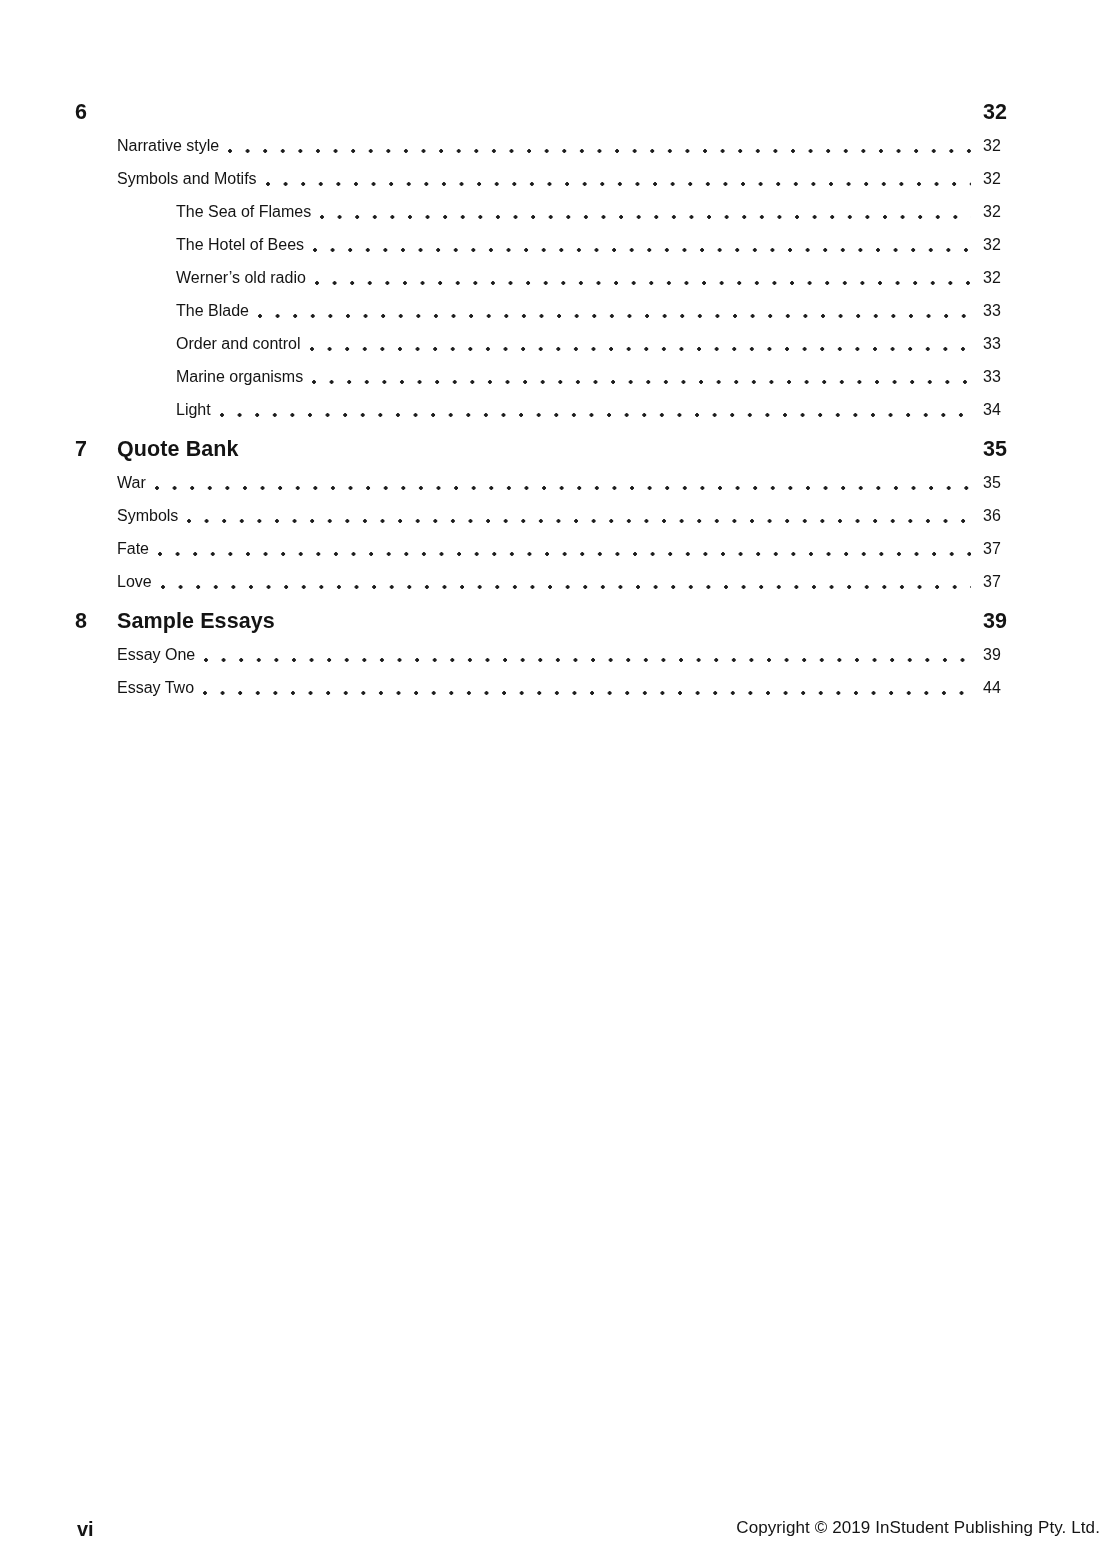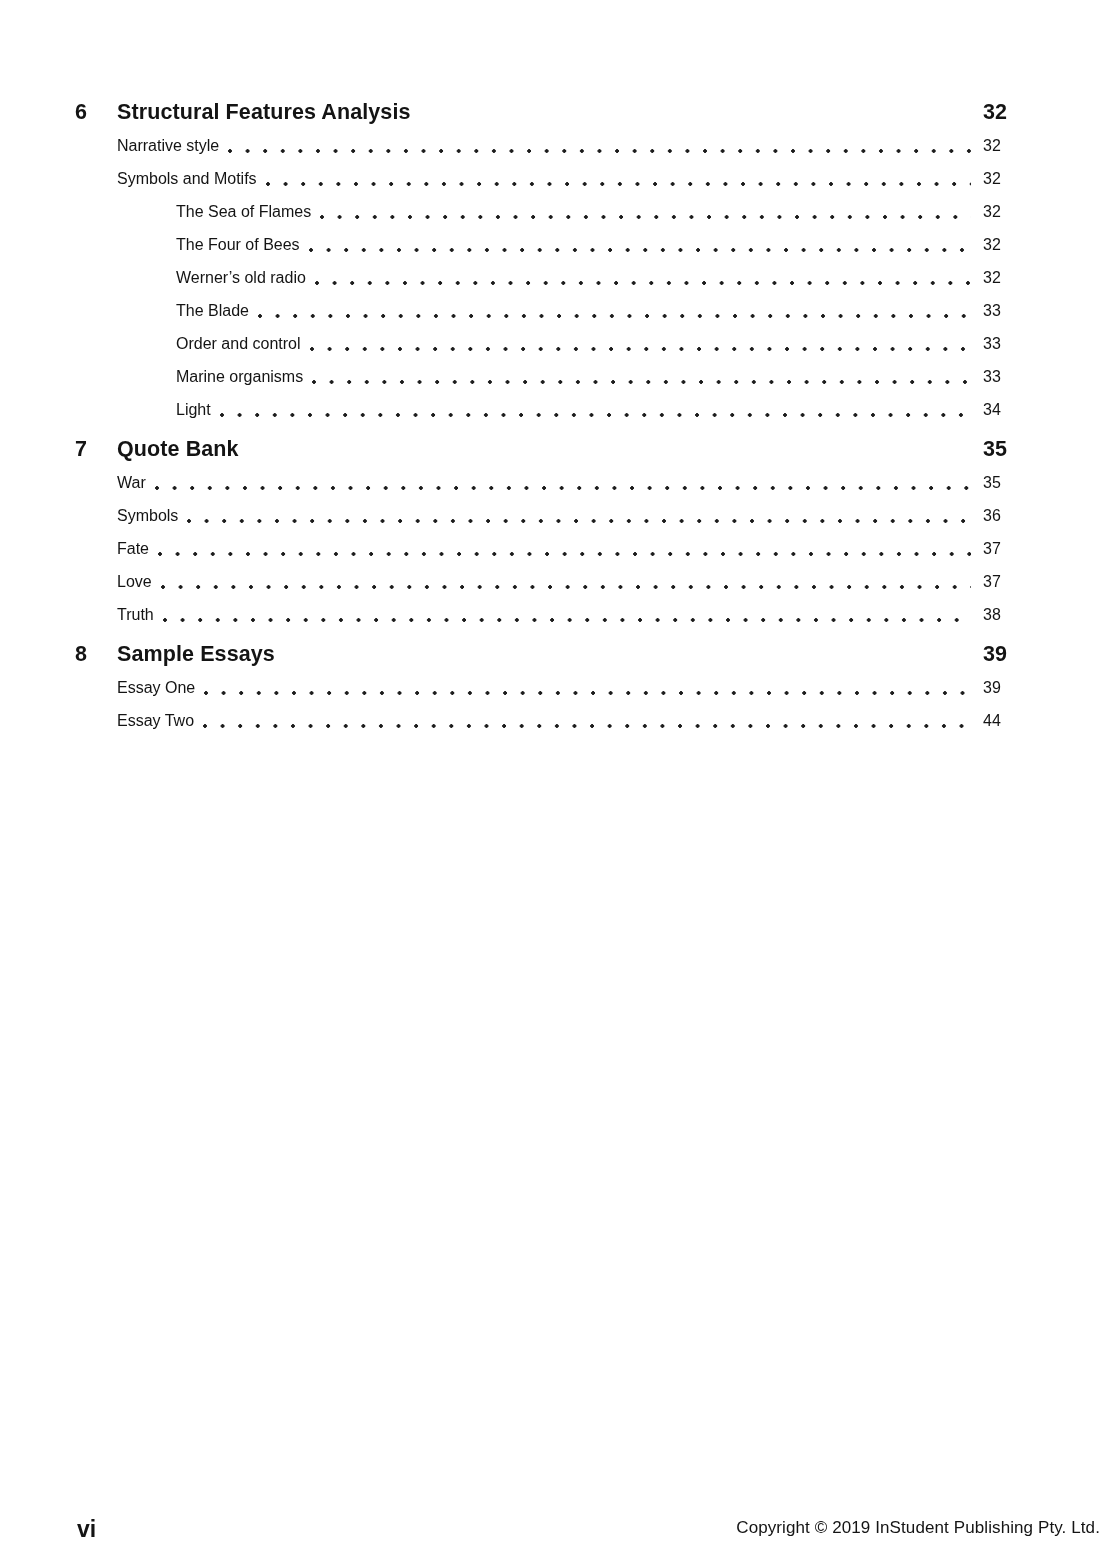--- a/index.html
+++ b/index.html
@@ -58,21 +58,21 @@
   .pagenum {
     flex: 0 0 auto;
     min-width: 40px;
     text-align: left;
   }
   .footer-pagelabel {
     position: absolute;
     left: 77px;
     bottom: 20px;
     font-weight: bold;
-    font-size: 23px;
+    font-size: 20px;
     line-height: 22px;
   }
   .footer-copyright {
     position: absolute;
     left: 0;
     right: 0;
     bottom: 21px;
     text-align: right;
     font-size: 17px;
     line-height: 22px;
@@ -81,41 +81,40 @@
 </style>
 </head>
 <body>
 
 <div class="page">
 
   <div class="toc" id="toc">
       <div class="toc-group">
         <div class="toc-row chapter">
           <span class="chapter-num">6</span>
-          <span class="label">Structural Features Analysis</span>
           <span class="spacer"></span>
           <span class="pagenum">32</span>
         </div>
         <div class="toc-row level-1">
           <span class="label">Narrative style</span>
           <span class="dots"></span>
           <span class="pagenum">32</span>
         </div>
         <div class="toc-row level-1">
           <span class="label">Symbols and Motifs</span>
           <span class="dots"></span>
           <span class="pagenum">32</span>
         </div>
         <div class="toc-row level-2">
           <span class="label">The Sea of Flames</span>
           <span class="dots"></span>
           <span class="pagenum">32</span>
         </div>
         <div class="toc-row level-2">
-          <span class="label">The Four of Bees</span>
+          <span class="label">The Hotel of Bees</span>
           <span class="dots"></span>
           <span class="pagenum">32</span>
         </div>
         <div class="toc-row level-2">
           <span class="label">Werner’s old radio</span>
           <span class="dots"></span>
           <span class="pagenum">32</span>
         </div>
         <div class="toc-row level-2">
           <span class="label">The Blade</span>
@@ -158,25 +157,20 @@
         <div class="toc-row level-1">
           <span class="label">Fate</span>
           <span class="dots"></span>
           <span class="pagenum">37</span>
         </div>
         <div class="toc-row level-1">
           <span class="label">Love</span>
           <span class="dots"></span>
           <span class="pagenum">37</span>
         </div>
-        <div class="toc-row level-1">
-          <span class="label">Truth</span>
-          <span class="dots"></span>
-          <span class="pagenum">38</span>
-        </div>
       </div>
       <div class="toc-group">
         <div class="toc-row chapter">
           <span class="chapter-num">8</span>
           <span class="label">Sample Essays</span>
           <span class="spacer"></span>
           <span class="pagenum">39</span>
         </div>
         <div class="toc-row level-1">
           <span class="label">Essay One</span>

